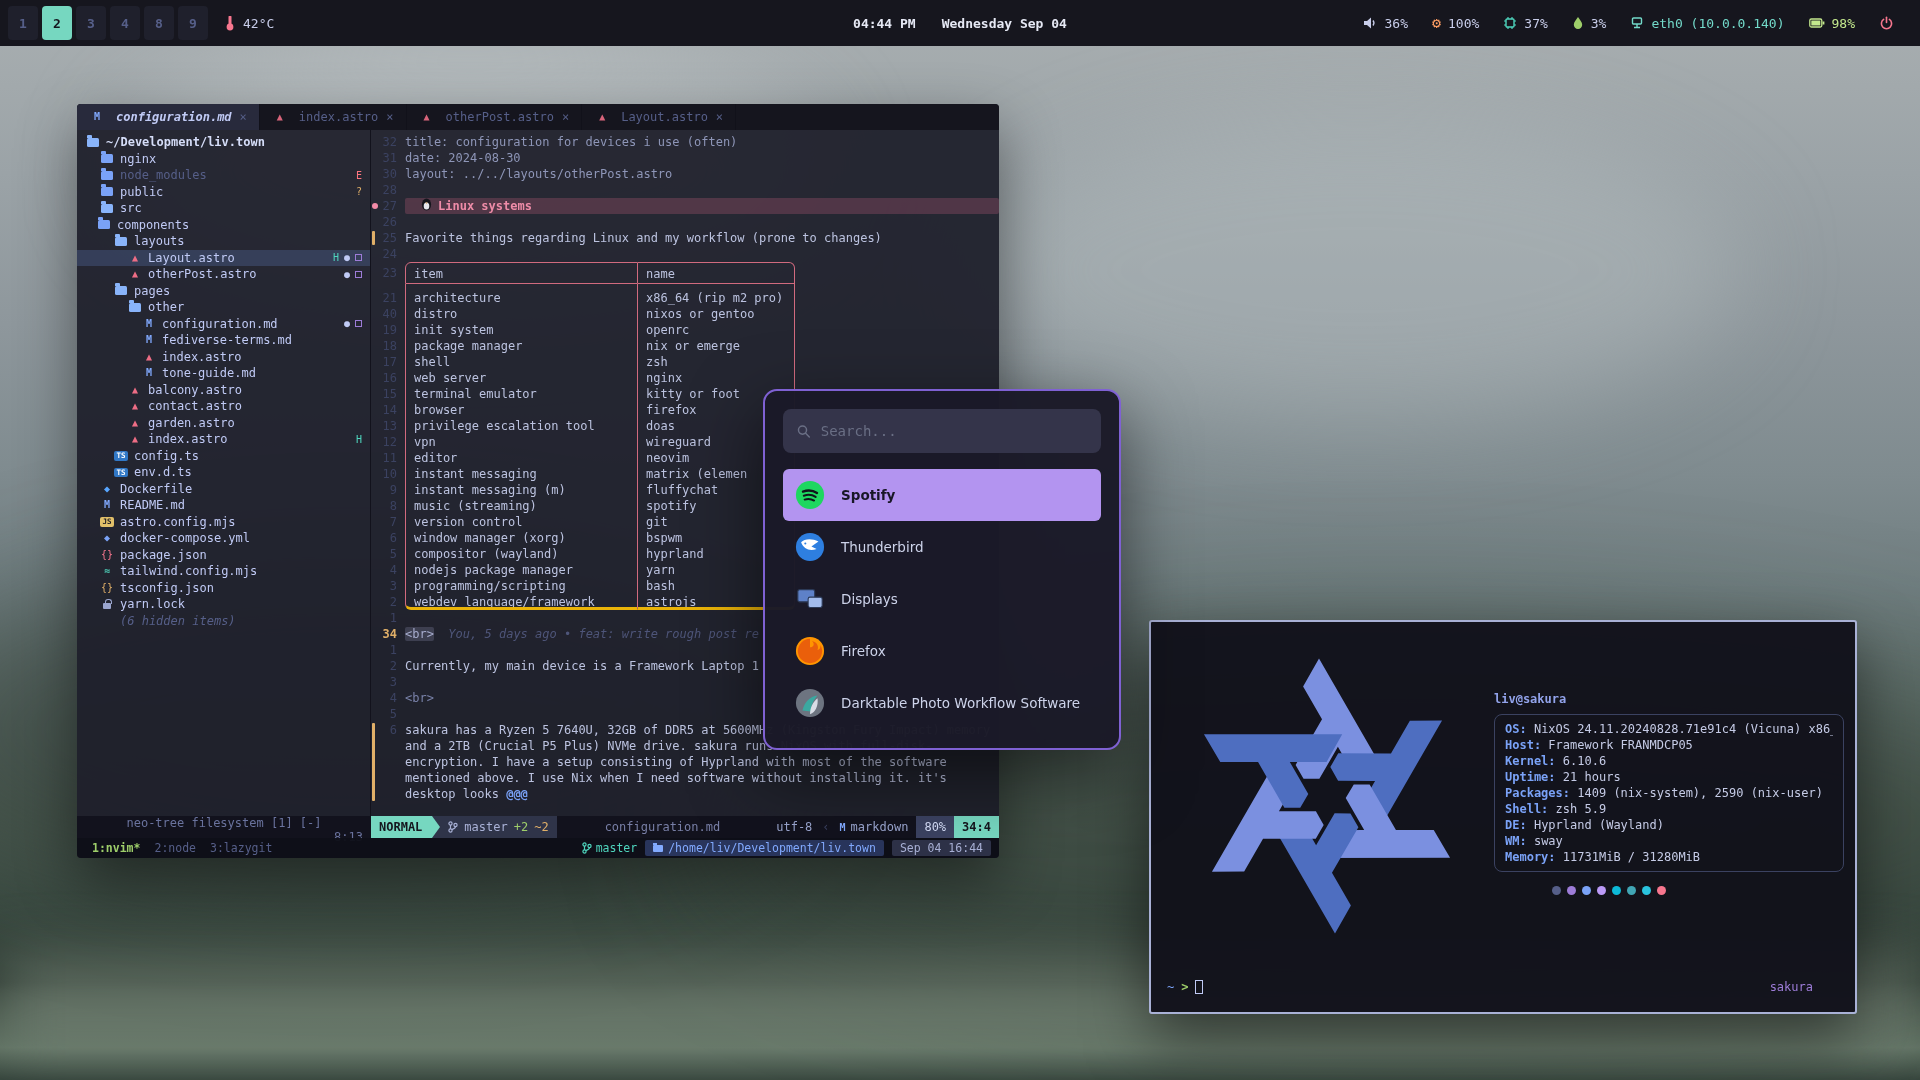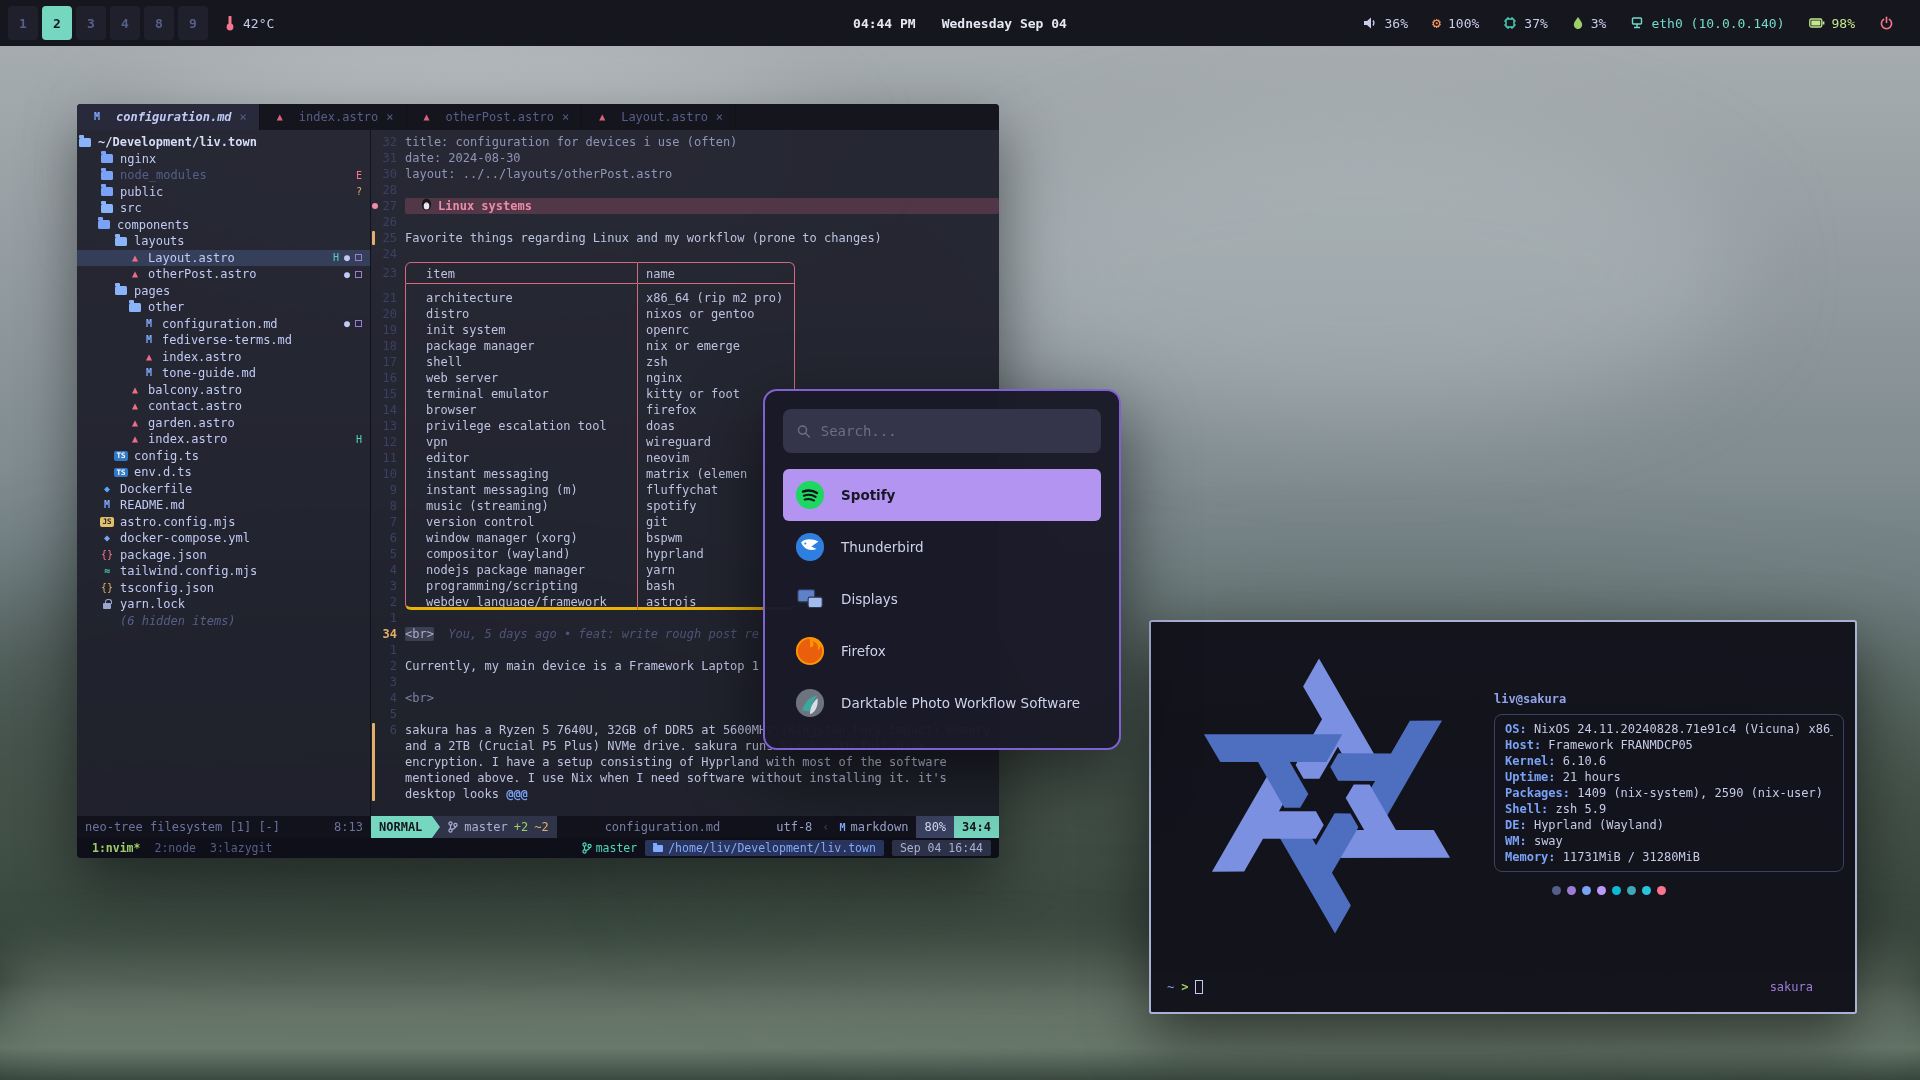--- a/index.html
+++ b/index.html
@@ -71,33 +71,33 @@
   .bl.wrap .t { white-space:pre-wrap; }
   .t.fm { color:#8e96b8; } .t.dim { color:#565f89; } .t .tok { color:#7982a9; }
   .tok34 { background:rgba(192,202,245,0.18); border-radius:2px; color:#a6accd; }
   .blame { color:#4e5579; font-style:italic; }
   .ovfl { color:#7aa2f7; font-weight:bold; }
   .headbar { display:flex; gap:6px; background:rgba(235,111,146,0.22); color:#ee8ca8; font-weight:bold; height:16px; padding:0 16px; border-radius:2px; width:100%; }
 
   .tbl { margin:0; }
   .trr { display:flex; height:16px; line-height:16px; }
   .trr .sign { width:8px; flex:none; } .trr .g { width:26px; flex:none; text-align:right; padding-right:8px; color:#3b4261; }
-  .trr .c1 { width:233px; border-left:1px solid #d16a7e; border-right:1px solid #d16a7e; padding:0 20px; color:#bcc3e0; overflow:hidden; }
+  .trr .c1 { width:233px; border-left:1px solid #d16a7e; border-right:1px solid #d16a7e; padding:0 8px; color:#bcc3e0; overflow:hidden; }
   .trr .c2 { width:157px; border-right:1px solid #d16a7e; padding:0 8px; color:#bcc3e0; overflow:hidden; }
   .trr.th { height:22px; line-height:22px; }
   .trr.th .c1, .trr.th .c2 { border-top:1px solid #d16a7e; border-bottom:1px solid #d16a7e; }
   .trr.th .c1 { border-top-left-radius:6px; }
   .trr.th .c2 { border-top-right-radius:6px; }
   .trr.spacer { height:6px; }
   .trr.last .c1, .trr.last .c2 { border-bottom:3px solid #eab308; }
   .trr.last .c1 { border-bottom-left-radius:6px; }
   .trr.last .c2 { border-bottom-right-radius:6px; }
 
   .statusrow { height:22px; display:flex; background:rgba(18,18,28,0.95); font-size:12px; }
-  .tree-status { width:294px; display:flex; align-items:center; padding:0 8px; color:#6a739e; }
+  .tree-status { width:294px; display:flex; align-items:center; padding:0 8px; color:#6a739e;flex-direction:column; }
   .tree-status .ts-right { margin-left:auto; }
   .main-status { flex:1; display:flex; align-items:center; overflow:hidden; }
   .seg { display:flex; align-items:center; padding:0 8px; height:100%; white-space:nowrap; }
   .seg.mode { background:#76d7c0; color:#15161e; font-weight:bold; position:relative; padding-right:10px; }
   .seg.mode::after { content:""; position:absolute; right:-8px; top:0; border-top:11px solid transparent; border-bottom:11px solid transparent; border-left:8px solid #76d7c0; }
   .seg.git { background:#2f3449; color:#a9b1d6; padding-left:16px; gap:6px; }
   .diff-add { color:#9ece6a; } .diff-mod { color:#e0af68; }
   .seg.file { color:#787fa6; flex:1; justify-content:center; }
   .seg.enc { color:#9aa5ce; } .ssep { color:#3b4261; padding:0 2px; }
   .seg.ft { color:#9aa5ce; gap:5px; }
@@ -255,21 +255,21 @@
       <div class="tab">
         <span class="ticon" style="opacity: 0.9;">
           <span class="fglyph" style="color: rgb(238, 109, 133);">▲</span>
         </span>
         <span class="tlabel">Layout.astro</span>
         <span class="tclose">×</span>
       </div>
     </div>
   <div class="editor-main">
     <div class="tree" id="tree">
-        <div class="trow root" style="">
+        <div class="trow root" style="padding-left: 8px;">
           <span class="ticon">
             <span class="css-folder open"></span>
           </span>
           <span class="tlabel">~/Development/liv.town</span>
         </div>
         <div class="trow" style="padding-left: 22px;">
           <span class="ticon">
             <span class="css-folder"></span>
           </span>
           <span class="tlabel">nginx</span>
@@ -492,21 +492,21 @@
             <div class="c2"></div>
           </div>
           <div class="trr">
             <span class="sign"></span>
             <span class="g">21</span>
             <div class="c1">architecture</div>
             <div class="c2">x86_64 (rip m2 pro)</div>
           </div>
           <div class="trr">
             <span class="sign"></span>
-            <span class="g">20</span>
+            <span class="g">40</span>
             <div class="c1">distro</div>
             <div class="c2">nixos or gentoo</div>
           </div>
           <div class="trr">
             <span class="sign"></span>
             <span class="g">19</span>
             <div class="c1">init system</div>
             <div class="c2">openrc</div>
           </div>
           <div class="trr">

